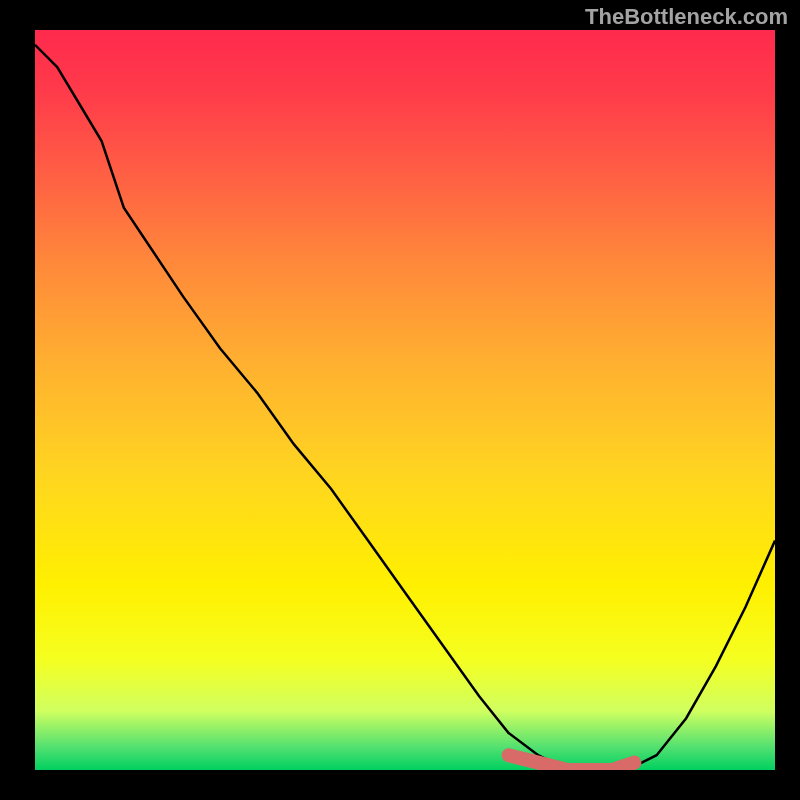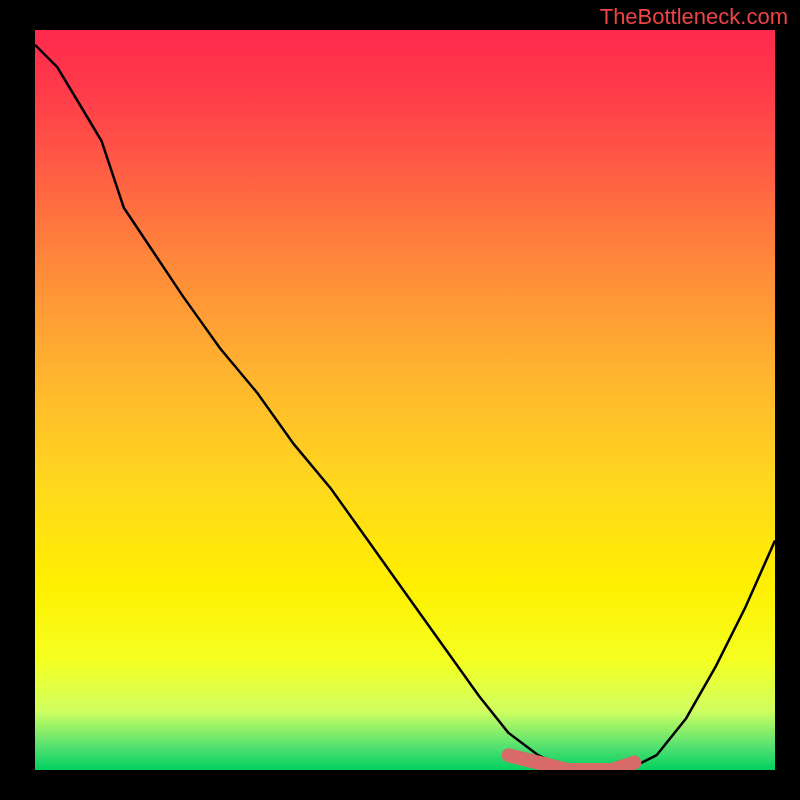--- a/index.html
+++ b/index.html
@@ -1,18 +1,18 @@
 <!DOCTYPE html>
 <html><head>
 <meta charset="utf-8">
 <style>
   * { margin: 0; padding: 0; box-sizing: border-box; }
   body { width: 800px; height: 800px; background: #000; overflow: hidden; font-family: Arial, sans-serif; }
   .container { width: 800px; height: 800px; position: relative; background: #000; }
-  .watermark { position: absolute; top: 4px; right: 12px; color: #ef4444; font-size: 22px; z-index: 10; }
+  .watermark { position: absolute; top: 4px; right: 12px; color: #a3a3a3; font-size: 22px; z-index: 10; font-weight: bold; }
   .plot-area { position: absolute; left: 35px; top: 30px; width: 740px; height: 740px; }
   .gradient-bg {
     position: absolute;
     top: 0; left: 0; width: 100%; height: 100%;
     background: linear-gradient(to bottom,
       #ff2a4d 0%,
       #ff3a4a 8%,
       #ff5a45 18%,
       #ff8a3a 32%,
       #ffb030 45%,

